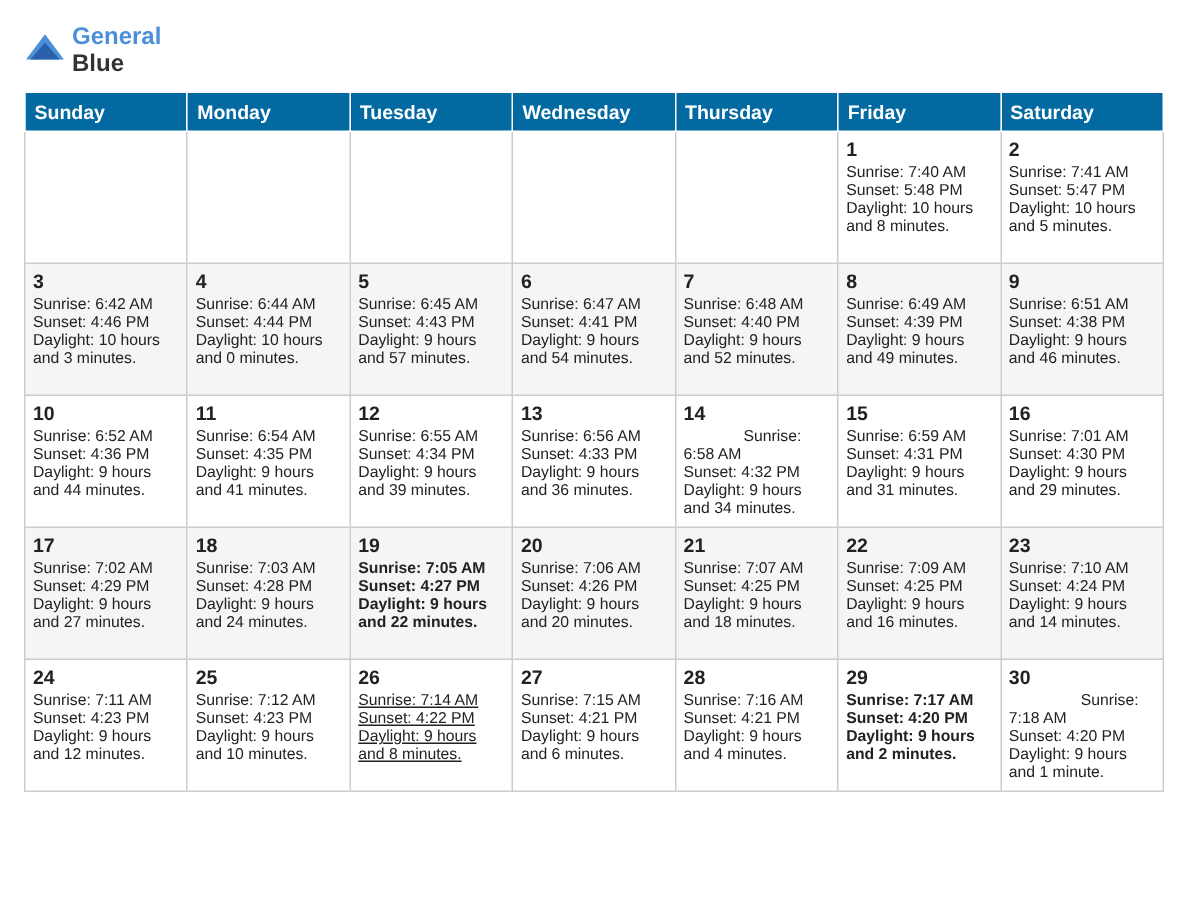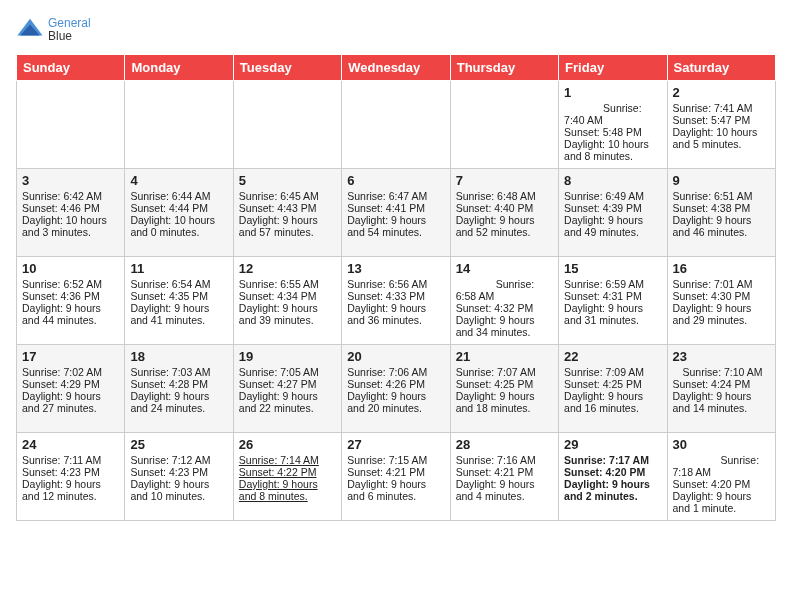--- a/index.html
+++ b/index.html
@@ -15,22 +15,22 @@
       justify-content: space-between;
       align-items: flex-start;
       margin-bottom: 10px;
     }
     .logo {
       display: flex;
       align-items: center;
       gap: 4px;
     }
     .logo-text {
-      font-size: 12px;
-      font-weight: normal;
+      font-size: 16px;
+      font-weight: bold;
       color: #333;
       line-height: 1.1;
     }
     .logo-text span {
       color: #4a90d9;
     }
     .logo-icon {
       width: 28px;
       height: 28px;
     }
@@ -45,21 +45,21 @@
     .location {
       font-size: 14px;
       color: #555;
     }
     .calendar {
       width: 100%;
       border-collapse: collapse;
       table-layout: fixed;
     }
     .calendar th {
-      background: #ef4444;
+      background: #0369a1;
       color: #fff;
       text-align: left;
       padding: 5px 6px;
       font-size: 13px;
       font-weight: bold;
       border: 1px solid #fff;
     }
     .calendar td {
       vertical-align: top;
       border: 1px solid #ccc;
@@ -114,21 +114,21 @@
         <th>Saturday</th>
       </tr>
   </thead>
   <tbody id="calendar-body">
       <tr>
         <td class="empty"></td>
         <td class="empty"></td>
         <td class="empty"></td>
         <td class="empty"></td>
         <td class="empty"></td>
-        <td><span class="day-num">1</span><span style="white-space: pre-line; margin-left: 39px;">Sunrise: 7:40 AM
+        <td><span class="day-num">1</span><span style="white-space: pre-line;">Sunrise: 7:40 AM
 Sunset: 5:48 PM
 Daylight: 10 hours and 8 minutes.</span></td>
         <td><span class="day-num">2</span><span style="white-space: pre-line;">Sunrise: 7:41 AM
 Sunset: 5:47 PM
 Daylight: 10 hours and 5 minutes.</span></td>
       </tr>
       <tr>
         <td><span class="day-num">3</span><span style="white-space: pre-line;">Sunrise: 6:42 AM
 Sunset: 4:46 PM
 Daylight: 10 hours and 3 minutes.</span></td>
@@ -174,33 +174,33 @@
 Sunset: 4:30 PM
 Daylight: 9 hours and 29 minutes.</span></td>
       </tr>
       <tr>
         <td><span class="day-num">17</span><span style="white-space: pre-line;">Sunrise: 7:02 AM
 Sunset: 4:29 PM
 Daylight: 9 hours and 27 minutes.</span></td>
         <td><span class="day-num">18</span><span style="white-space: pre-line;">Sunrise: 7:03 AM
 Sunset: 4:28 PM
 Daylight: 9 hours and 24 minutes.</span></td>
-        <td><span class="day-num">19</span><span style="white-space: pre-line;">Sunrise: 7:05 AM
+        <td><span class="day-num">19</span><span style="white-space: pre-line; font-weight: bold;">Sunrise: 7:05 AM
 Sunset: 4:27 PM
 Daylight: 9 hours and 22 minutes.</span></td>
         <td><span class="day-num">20</span><span style="white-space: pre-line;">Sunrise: 7:06 AM
 Sunset: 4:26 PM
 Daylight: 9 hours and 20 minutes.</span></td>
         <td><span class="day-num">21</span><span style="white-space: pre-line;">Sunrise: 7:07 AM
 Sunset: 4:25 PM
 Daylight: 9 hours and 18 minutes.</span></td>
         <td><span class="day-num">22</span><span style="white-space: pre-line;">Sunrise: 7:09 AM
 Sunset: 4:25 PM
 Daylight: 9 hours and 16 minutes.</span></td>
-        <td><span class="day-num">23</span><span style="white-space: pre-line; margin-left: 10px;">Sunrise: 7:10 AM
+        <td><span class="day-num">23</span><span style="white-space: pre-line;">Sunrise: 7:10 AM
 Sunset: 4:24 PM
 Daylight: 9 hours and 14 minutes.</span></td>
       </tr>
       <tr>
         <td><span class="day-num">24</span><span style="white-space: pre-line;">Sunrise: 7:11 AM
 Sunset: 4:23 PM
 Daylight: 9 hours and 12 minutes.</span></td>
         <td><span class="day-num">25</span><span style="white-space: pre-line;">Sunrise: 7:12 AM
 Sunset: 4:23 PM
 Daylight: 9 hours and 10 minutes.</span></td>

